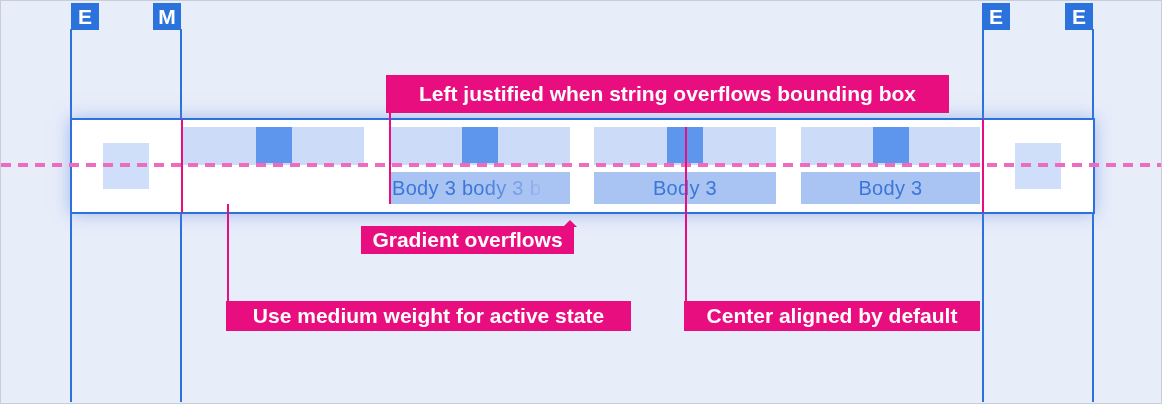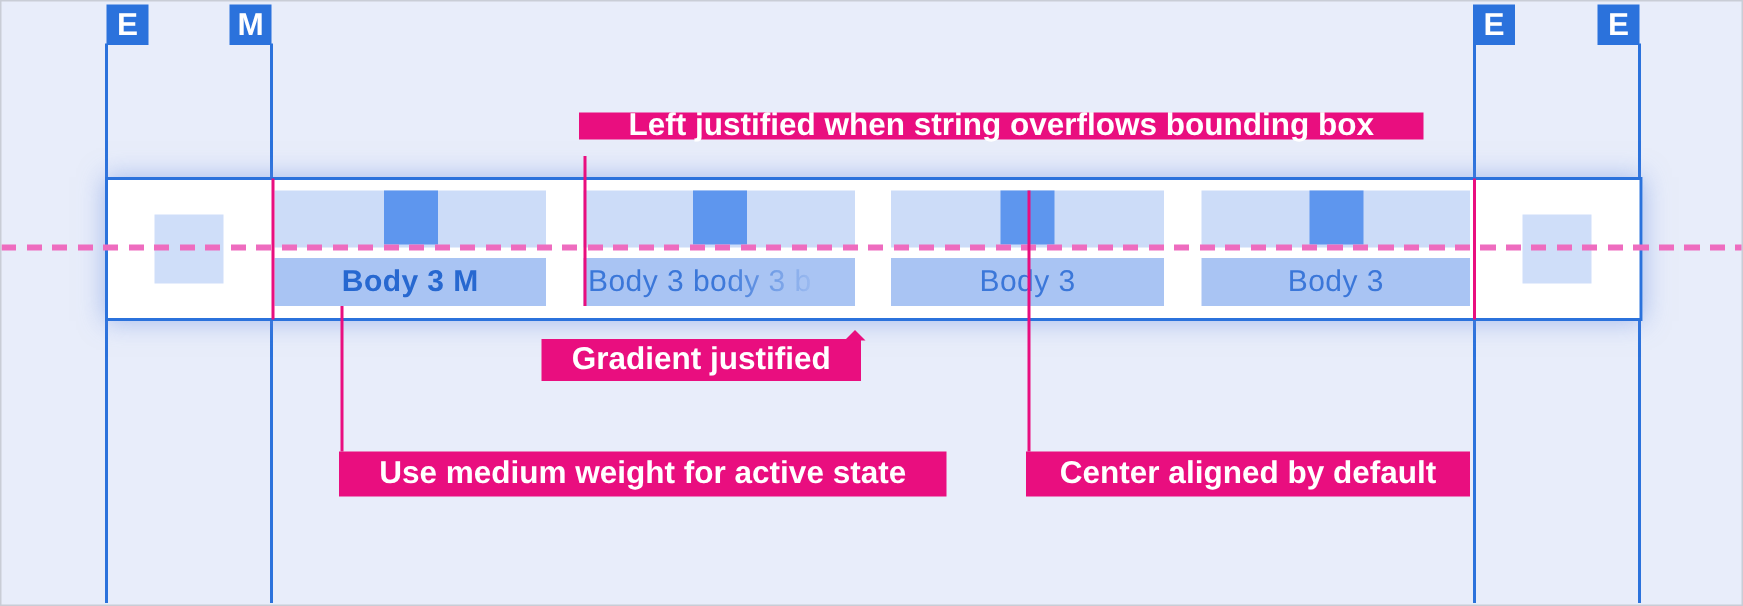--- a/index.html
+++ b/index.html
@@ -58,21 +58,21 @@
   
   #baseline{
     position:absolute;left:0;top:162px;width:1162px;height:4px;
     background:repeating-linear-gradient(90deg,#ee6cbf 0 10px, rgba(0,0,0,0) 10px 17px);
     z-index:4;
   }
   
   .pinkline{position:absolute;width:2px;background:#e90e7f;z-index:5;}
   
   .note{
-    position:absolute;height:18px;
+    position:absolute;height:38px;
     background:#e90e7f;color:#ffffff;
     font-size:21px;font-weight:bold;white-space:nowrap;
     display:flex;align-items:center;justify-content:center;
     z-index:6;
   }
   #pointer-up{
     position:absolute;left:562px;top:219px;width:0;height:0;
     border-left:7px solid rgba(0,0,0,0);
     border-right:7px solid rgba(0,0,0,0);
     border-bottom:7px solid #e90e7f;
@@ -90,21 +90,20 @@
   <div class="vline" style="left:1091px"></div>
 
   <div id="band"></div>
 
   <div class="endsquare" style="left:102px"></div>
   <div class="endsquare" style="left:1014px"></div>
 
   <div class="tab tab-active" style="left:182px;width:181px">
     <div class="icon-area"></div>
     <div class="tab-icon"></div>
-    <div class="label-area">Body 3 M</div>
   </div>
 
   <div class="tab label-left" style="left:388px;width:181px">
     <div class="icon-area"></div>
     <div class="tab-icon"></div>
     <div class="label-area">Body 3 body 3 b</div>
     <div class="fade-overlay"></div>
   </div>
 
   <div class="tab" style="left:593px;width:182px">
@@ -122,21 +121,21 @@
   <div id="baseline"></div>
 
   <div class="pinkline" style="left:180px;top:118px;height:94px"></div>
   <div class="pinkline" style="left:981px;top:118px;height:94px"></div>
 
   <div class="pinkline" style="left:388px;top:103px;height:100px"></div>
   <div class="pinkline" style="left:226px;top:203px;height:97px"></div>
   <div class="pinkline" style="left:684px;top:126px;height:174px"></div>
 
   <div class="note" style="left:385px;top:74px;width:563px">Left justified when string overflows bounding box</div>
-  <div class="note" style="left:360px;top:225px;width:213px;height:28px">Gradient justified</div>
+  <div class="note" style="left:360px;top:225px;width:213px;height:28px">Gradient overflows</div>
   <div id="pointer-up"></div>
   <div class="note" style="left:225px;top:300px;width:405px;height:30px">Use medium weight for active state</div>
   <div class="note" style="left:683px;top:300px;width:296px;height:30px">Center aligned by default</div>
 
   <div class="marker" style="left:70px">E</div>
   <div class="marker" style="left:152px">M</div>
   <div class="marker" style="left:981px">E</div>
   <div class="marker" style="left:1064px">E</div>
 
 </div>

